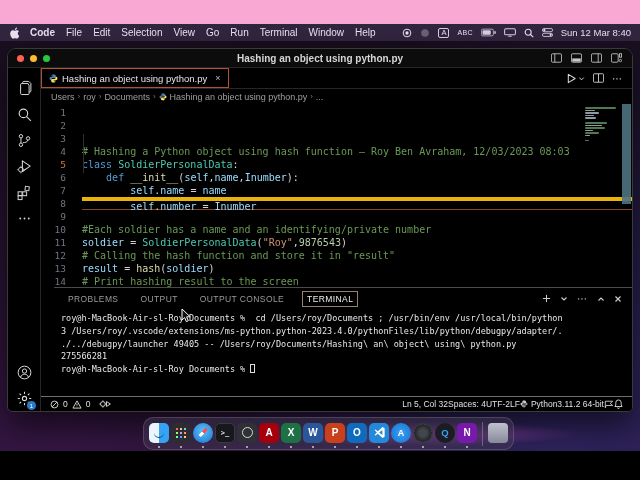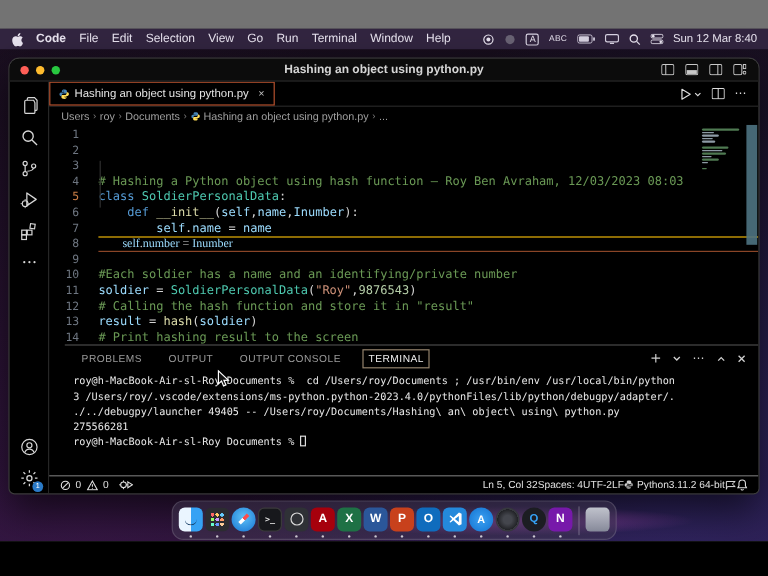--- a/index.html
+++ b/index.html
@@ -1,18 +1,18 @@
 <!DOCTYPE html>
 <html><head>
 <meta charset="utf-8">
 <style>
   * { margin:0; padding:0; box-sizing:border-box; }
   html,body { background:#000; }
   .screen {
-    position:relative; width:640px; height:480px; background:#737373; overflow:hidden;
+    position:relative; width:640px; height:480px; background:#f9a8d4; overflow:hidden;
     font-family:"Liberation Sans", sans-serif;padding-left:12px; -webkit-font-smoothing:antialiased;
   }
   
   .wallpaper { position:absolute; left:0; top:24px; width:640px; height:427px;
     background:
       radial-gradient(closest-side at 66% 96%, rgba(196,84,208,.65), rgba(196,84,208,0) 72%),
       radial-gradient(closest-side at 42% 108%, rgba(128,48,150,.55), rgba(128,48,150,0) 65%),
       radial-gradient(circle at 88% 82%, rgba(72,70,190,.40), rgba(72,70,190,0) 55%),
       radial-gradient(circle at 10% 90%, rgba(90,30,110,.35), rgba(90,30,110,0) 60%),
       linear-gradient(180deg,#170e1c 0%, #1c1023 60%, #241330 100%);
@@ -59,21 +59,21 @@
   .crumb { white-space:nowrap; }
   .crumb-sep { color:#777; font-size:8px; }
   
   .editor { position:relative; flex:1 1 auto; display:flex; min-height:0; overflow:hidden; padding-top:2px; }
   .gutter { width:34px; flex:0 0 auto; text-align:right; padding-right:9px;
     font-family:"DejaVu Sans Mono", monospace; font-size:9.5px; line-height:13px; color:#6e7681; }
   .gutter .cur { color:#c97d45; }
   .code-area { position:relative; flex:1; font-family:"DejaVu Sans Mono", monospace;
     font-size:10px; line-height:13px; white-space:pre; padding-left:7px; min-width:0; }
   .code-line { height:13px; }
-  .code-line.current { border-top:1px solid #eab308; border-bottom:1px solid #8a4527; height:13px; line-height:11px;font-family:Liberation Serif, serif; }
+  .code-line.current { border-top:4px solid #eab308; border-bottom:1px solid #8a4527; height:13px; line-height:11px; }
   .indent-guide { position:absolute; left:8px; width:1px; background:#2e2e2e; }
   .tk-kw{color:#569CD6}.tk-type{color:#4EC9B0}.tk-fn{color:#DCDCAA}.tk-var{color:#9CDCFE}
   .tk-str{color:#CE9178}.tk-num{color:#B5CEA8}.tk-cm{color:#6A9955}.tk-pl{color:#d4d4d4}
   .minimap { position:absolute; right:13px; top:3px; width:34px; }
   .mm-bar { height:1.5px; margin-bottom:1px; border-radius:1px; }
   .scrollbar { position:absolute; right:1px; top:0; width:9px; height:100px; background:#4e7382; opacity:.9; }
   
   .panel { flex:0 0 auto; height:109px; border-top:1px solid #4a4a4a; display:flex; flex-direction:column;margin-left:13px; }
   .panel-tabs { height:21px; display:flex; align-items:center; padding-left:10px; gap:14px; font-size:8.5px; letter-spacing:.4px; color:#9a9a9a; flex:0 0 auto; }
   .panel-tab { padding:2px 4px; white-space:nowrap; }

